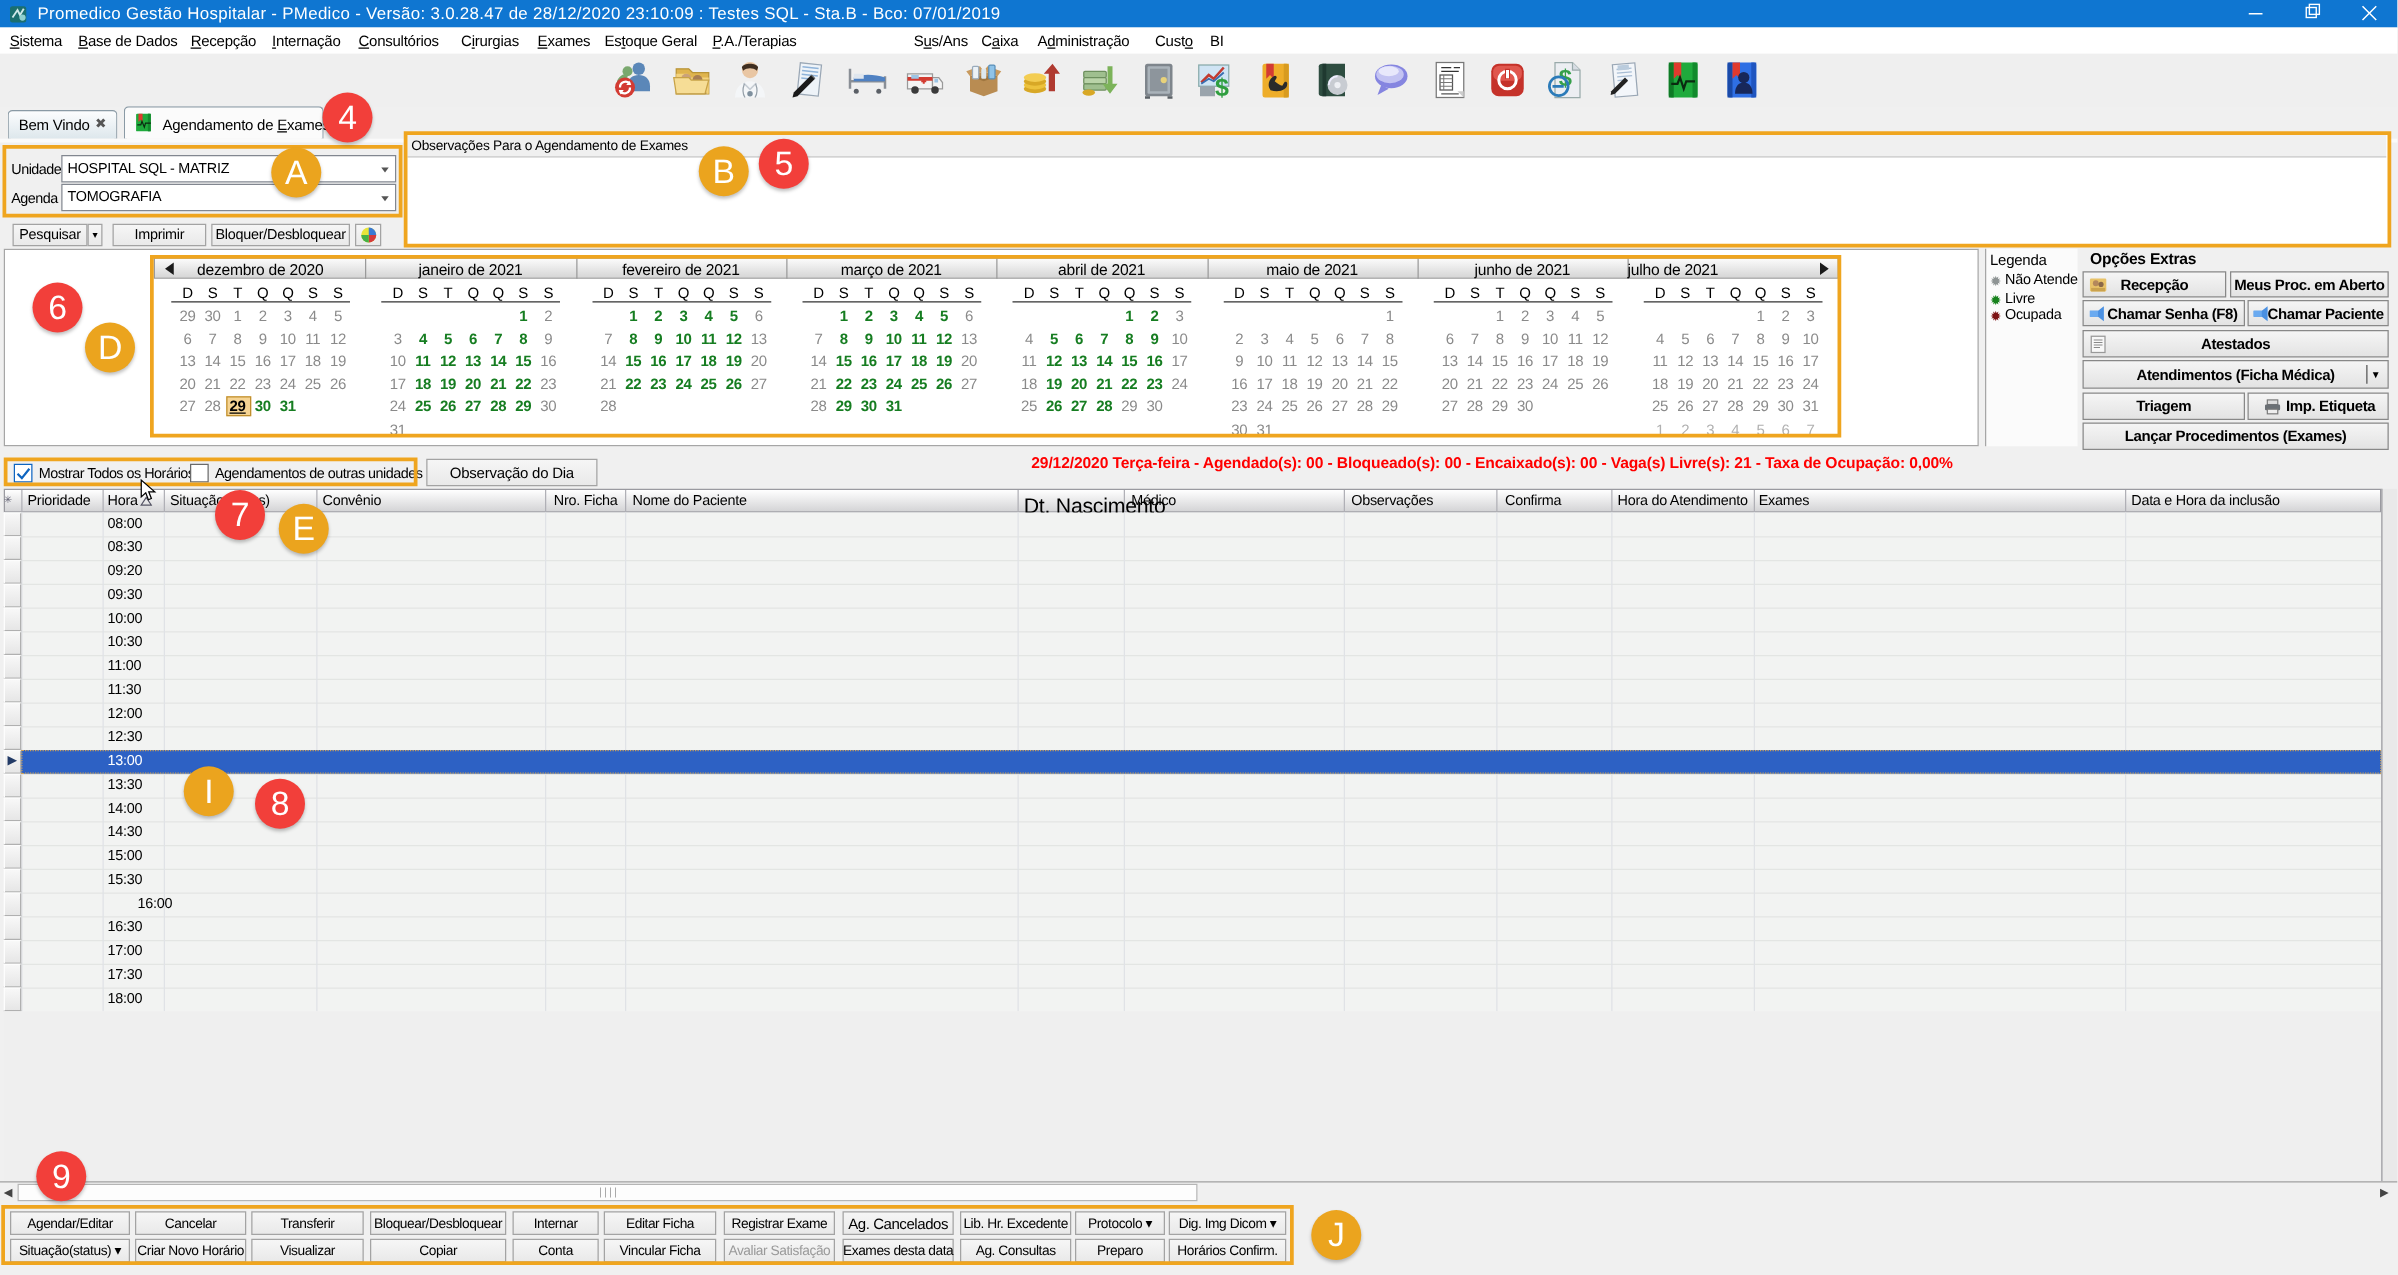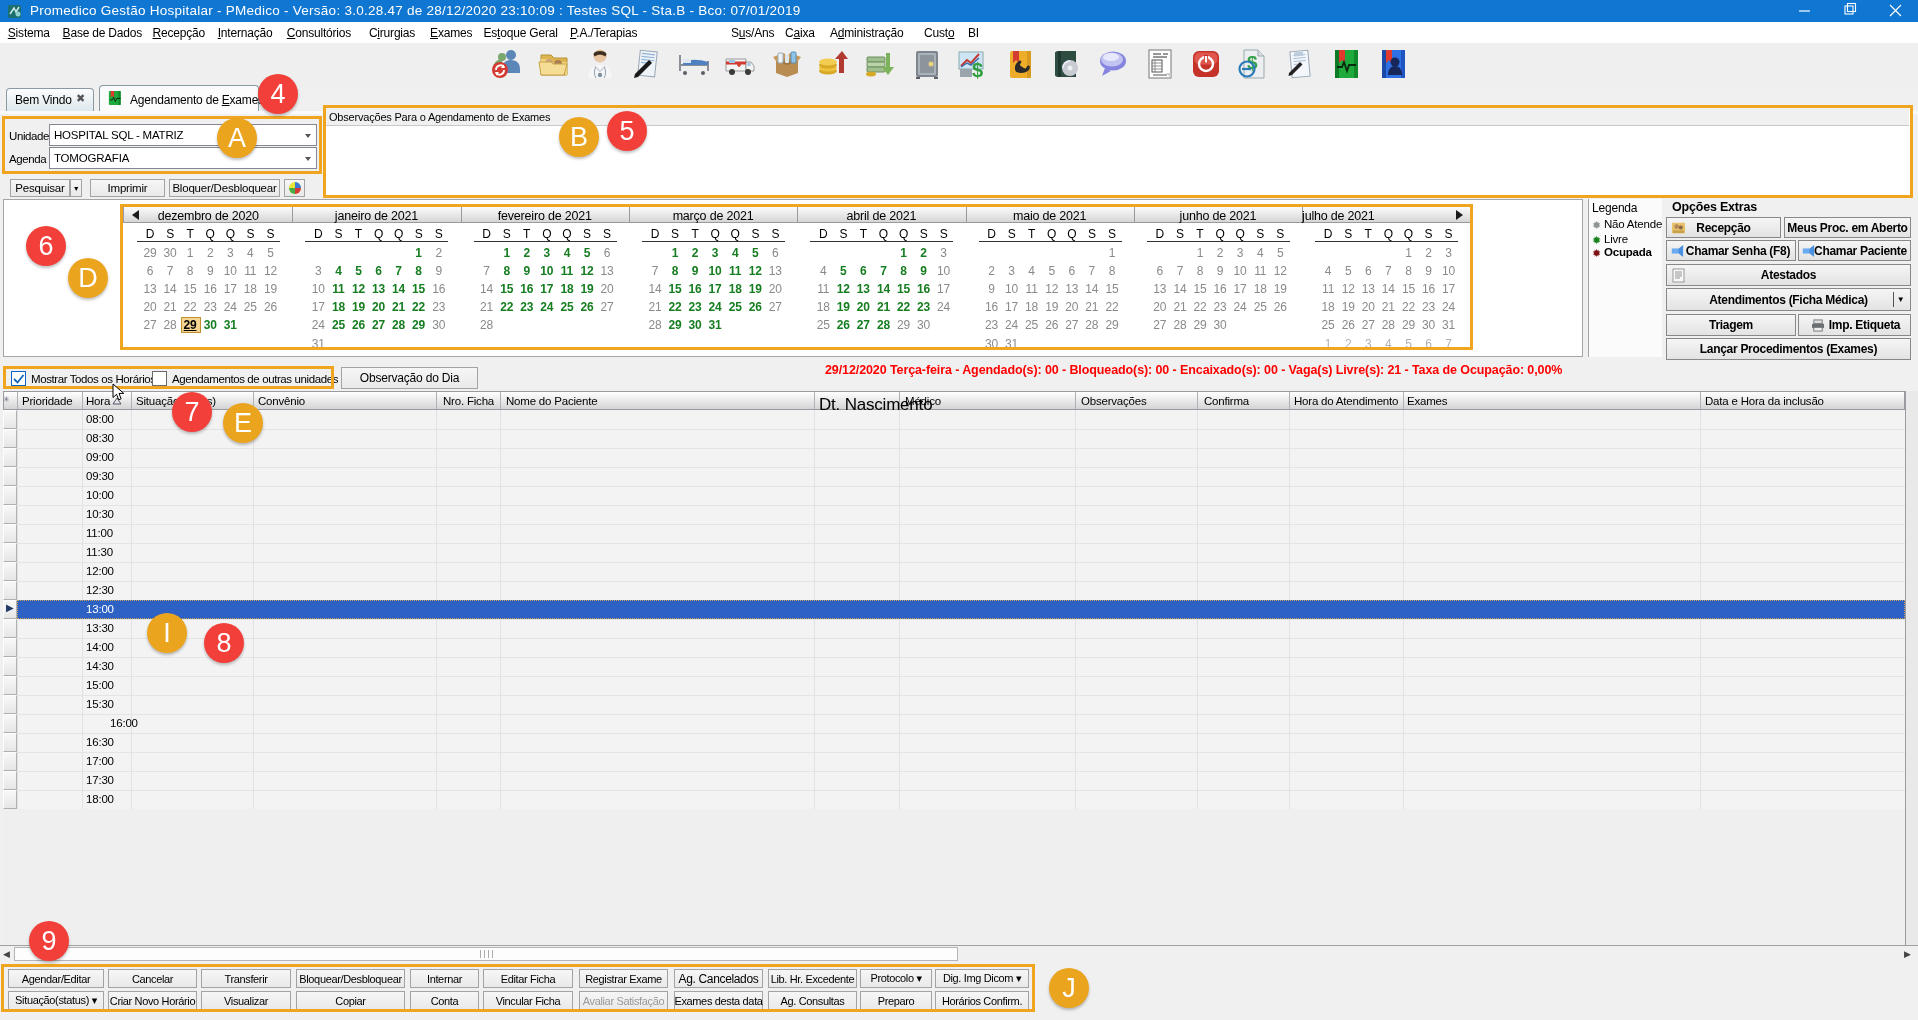--- a/index.html
+++ b/index.html
@@ -578,21 +578,21 @@
 <div class="abs" style="left:1419.5px;top:336.5px;width:18px;text-align:center;font-size:12px;font-weight:normal;color:#b0b0b0;">6</div>
 <div class="abs" style="left:1439.5px;top:336.5px;width:18px;text-align:center;font-size:12px;font-weight:normal;color:#b0b0b0;">7</div>
 
 <div class="abs" style="left:1588px;top:199px;width:74px;height:158px;background:#fbfbfb;border-left:1px solid #a6a6a6;"></div>
 <div class="abs" style="left:1592px;top:201px;font-size:12px;">Legenda</div>
 <div class="abs" style="left:1592px;top:219px;font-size:11px;color:#8e9494;">✹</div>
 <div class="abs" style="left:1604px;top:218px;font-size:11.5px;">Não Atende</div>
 <div class="abs" style="left:1592px;top:234px;font-size:11px;color:#17821d;">✹</div>
 <div class="abs" style="left:1604px;top:233px;font-size:11.5px;">Livre</div>
 <div class="abs" style="left:1592px;top:247px;font-size:11px;color:#7c1113;">✹</div>
-<div class="abs" style="left:1604px;top:246px;font-size:11.5px;font-weight:bold;">Ocupada</div>
+<div class="abs" style="left:1604px;top:246px;font-size:11.5px;">Ocupada</div>
 <div class="abs" style="left:1663px;top:197px;width:249px;height:163px;background:#f0f0f0;"></div>
 <div class="abs" style="left:1672px;top:200px;font-size:12.5px;font-weight:bold;">Opções Extras</div>
 <div class="obtn" style="left:1666px;top:217px;width:115px;height:21px;"><svg width="15" height="14" viewBox="0 0 16 15" style="position:absolute;left:4px;top:3px">
       <rect x="1" y="2" width="14" height="11" rx="1" fill="#e8c268"></rect>
       <circle cx="6" cy="6" r="2.5" fill="#b4885c"></circle>
       <circle cx="10.5" cy="7" r="2.2" fill="#8a6848"></circle>
       <rect x="2" y="10" width="12" height="3" fill="#caa24e"></rect>
     </svg>Recepção</div>
 <div class="obtn" style="left:1784px;top:217px;width:127px;height:21px;">Meus Proc. em Aberto</div>
 <div class="obtn" style="left:1666px;top:240px;width:130px;height:21px;">
@@ -716,21 +716,21 @@
 <div class="abs" style="left:3px;top:657px;width:14px;height:19px;background:linear-gradient(#f8f8f8,#e6e6e6);border:1px solid #b0b0b0;border-top-color:#fdfdfd;border-left-color:#fdfdfd;"></div>
 <div class="abs" style="left:3px;top:676px;width:14px;height:19px;background:linear-gradient(#f8f8f8,#e6e6e6);border:1px solid #b0b0b0;border-top-color:#fdfdfd;border-left-color:#fdfdfd;"></div>
 <div class="abs" style="left:3px;top:695px;width:14px;height:19px;background:linear-gradient(#f8f8f8,#e6e6e6);border:1px solid #b0b0b0;border-top-color:#fdfdfd;border-left-color:#fdfdfd;"></div>
 <div class="abs" style="left:3px;top:714px;width:14px;height:19px;background:linear-gradient(#f8f8f8,#e6e6e6);border:1px solid #b0b0b0;border-top-color:#fdfdfd;border-left-color:#fdfdfd;"></div>
 <div class="abs" style="left:3px;top:733px;width:14px;height:19px;background:linear-gradient(#f8f8f8,#e6e6e6);border:1px solid #b0b0b0;border-top-color:#fdfdfd;border-left-color:#fdfdfd;"></div>
 <div class="abs" style="left:3px;top:752px;width:14px;height:19px;background:linear-gradient(#f8f8f8,#e6e6e6);border:1px solid #b0b0b0;border-top-color:#fdfdfd;border-left-color:#fdfdfd;"></div>
 <div class="abs" style="left:3px;top:771px;width:14px;height:19px;background:linear-gradient(#f8f8f8,#e6e6e6);border:1px solid #b0b0b0;border-top-color:#fdfdfd;border-left-color:#fdfdfd;"></div>
 <div class="abs" style="left:3px;top:790px;width:14px;height:19px;background:linear-gradient(#f8f8f8,#e6e6e6);border:1px solid #b0b0b0;border-top-color:#fdfdfd;border-left-color:#fdfdfd;"></div>
 <div class="abs" style="left:86px;top:413px;font-size:11.5px;">08:00</div>
 <div class="abs" style="left:86px;top:432px;font-size:11.5px;">08:30</div>
-<div class="abs" style="left:86px;top:451px;font-size:11.5px;">09:00</div>
+<div class="abs" style="left:86px;top:451px;font-size:11.5px;">09:20</div>
 <div class="abs" style="left:86px;top:470px;font-size:11.5px;">09:30</div>
 <div class="abs" style="left:86px;top:489px;font-size:11.5px;">10:00</div>
 <div class="abs" style="left:86px;top:508px;font-size:11.5px;">10:30</div>
 <div class="abs" style="left:86px;top:527px;font-size:11.5px;">11:00</div>
 <div class="abs" style="left:86px;top:546px;font-size:11.5px;">11:30</div>
 <div class="abs" style="left:86px;top:565px;font-size:11.5px;">12:00</div>
 <div class="abs" style="left:86px;top:584px;font-size:11.5px;">12:30</div>
 <div class="abs" style="left:86px;top:622px;font-size:11.5px;">13:30</div>
 <div class="abs" style="left:86px;top:641px;font-size:11.5px;">14:00</div>
 <div class="abs" style="left:86px;top:660px;font-size:11.5px;">14:30</div>

